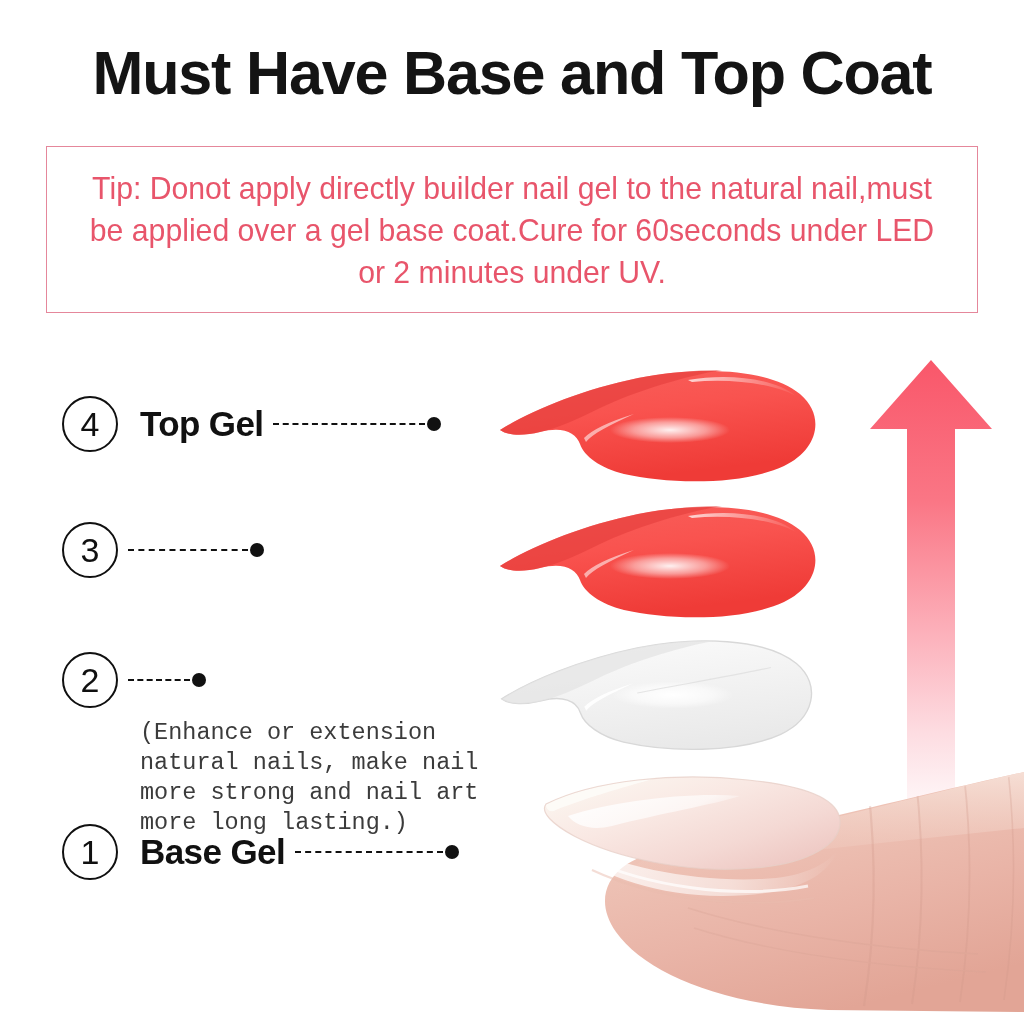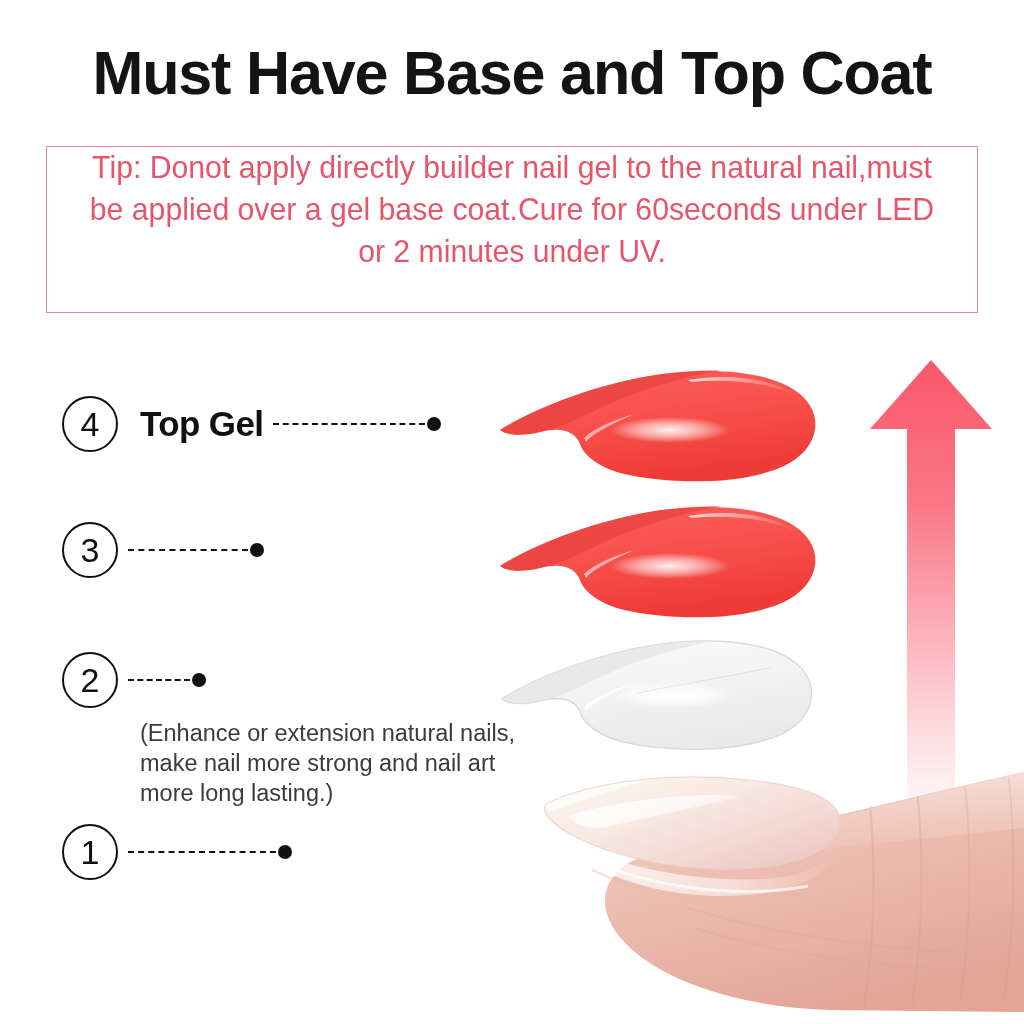--- a/index.html
+++ b/index.html
@@ -28,21 +28,21 @@
 
   
   .tipbox{
     position:absolute;left:46px;top:146px;width:932px;height:167px;
     border:1.6px solid #e5879b;
     box-sizing:border-box;
     background:#fff;
   }
   .tiptext{
     position:absolute;left:46px;top:146px;width:932px;height:167px;
-    display:flex;justify-content:center;
+    display:flex;align-items:center;justify-content:center;
     box-sizing:border-box;
     padding:0 22px;
   }
   .tiptext p{
     margin:0;
     text-align:center;
     color:#e8556b;
     font-size:30.5px;
     line-height:42px;
     font-family:"Liberation Sans", sans-serif;
@@ -87,21 +87,21 @@
     background:#111;margin-left:2px;flex:0 0 14px;
   }
 
   .substep{
     position:absolute;
     left:140px;
     width:400px;
     font-size:23.5px;
     line-height:30px;
     color:#3b3b3b;
-    font-family:Liberation Sans, sans-serif;
+    font-family:Liberation Mono, monospace;
   }
 
   
   .blob{position:absolute;}
   .blob svg{display:block;}
 
   
   .arrow{position:absolute;left:868px;top:358px;width:126px;height:480px;}
 
   
@@ -223,20 +223,21 @@
       <path d="M12,66 C40,48 92,26 150,14 C176,9 206,6 234,6 C198,12 150,26 112,44
                C88,56 70,64 52,68 C36,72 20,72 12,66 Z" fill="#e4e4e4" opacity="0.75"></path>
       <path d="M96,74 C104,66 120,58 146,50 C120,62 104,70 98,78 Z" fill="#ffffff" opacity="0.9"></path>
       <ellipse cx="186" cy="62" rx="62" ry="14" fill="url(#glossC)"></ellipse>
       <path d="M150,60 C190,52 240,44 286,34" stroke="#dedede" stroke-width="1.2" fill="none" opacity="0.8"></path>
     </svg>
   </div>
 
   <div class="step" style="left:62px; top:824px;">
     <div class="step-num">1</div>
+    <div class="step-label">Base Gel</div>
     <div class="leader">
       <span class="dash" style="width:148px;"></span>
       <span class="dot"></span>
     </div>
   </div>
 
   <div class="arrow">
     <svg width="126" height="480" viewBox="0 0 126 480">
       <defs>
         <linearGradient id="arrowGrad" x1="0" y1="0" x2="0" y2="1">

